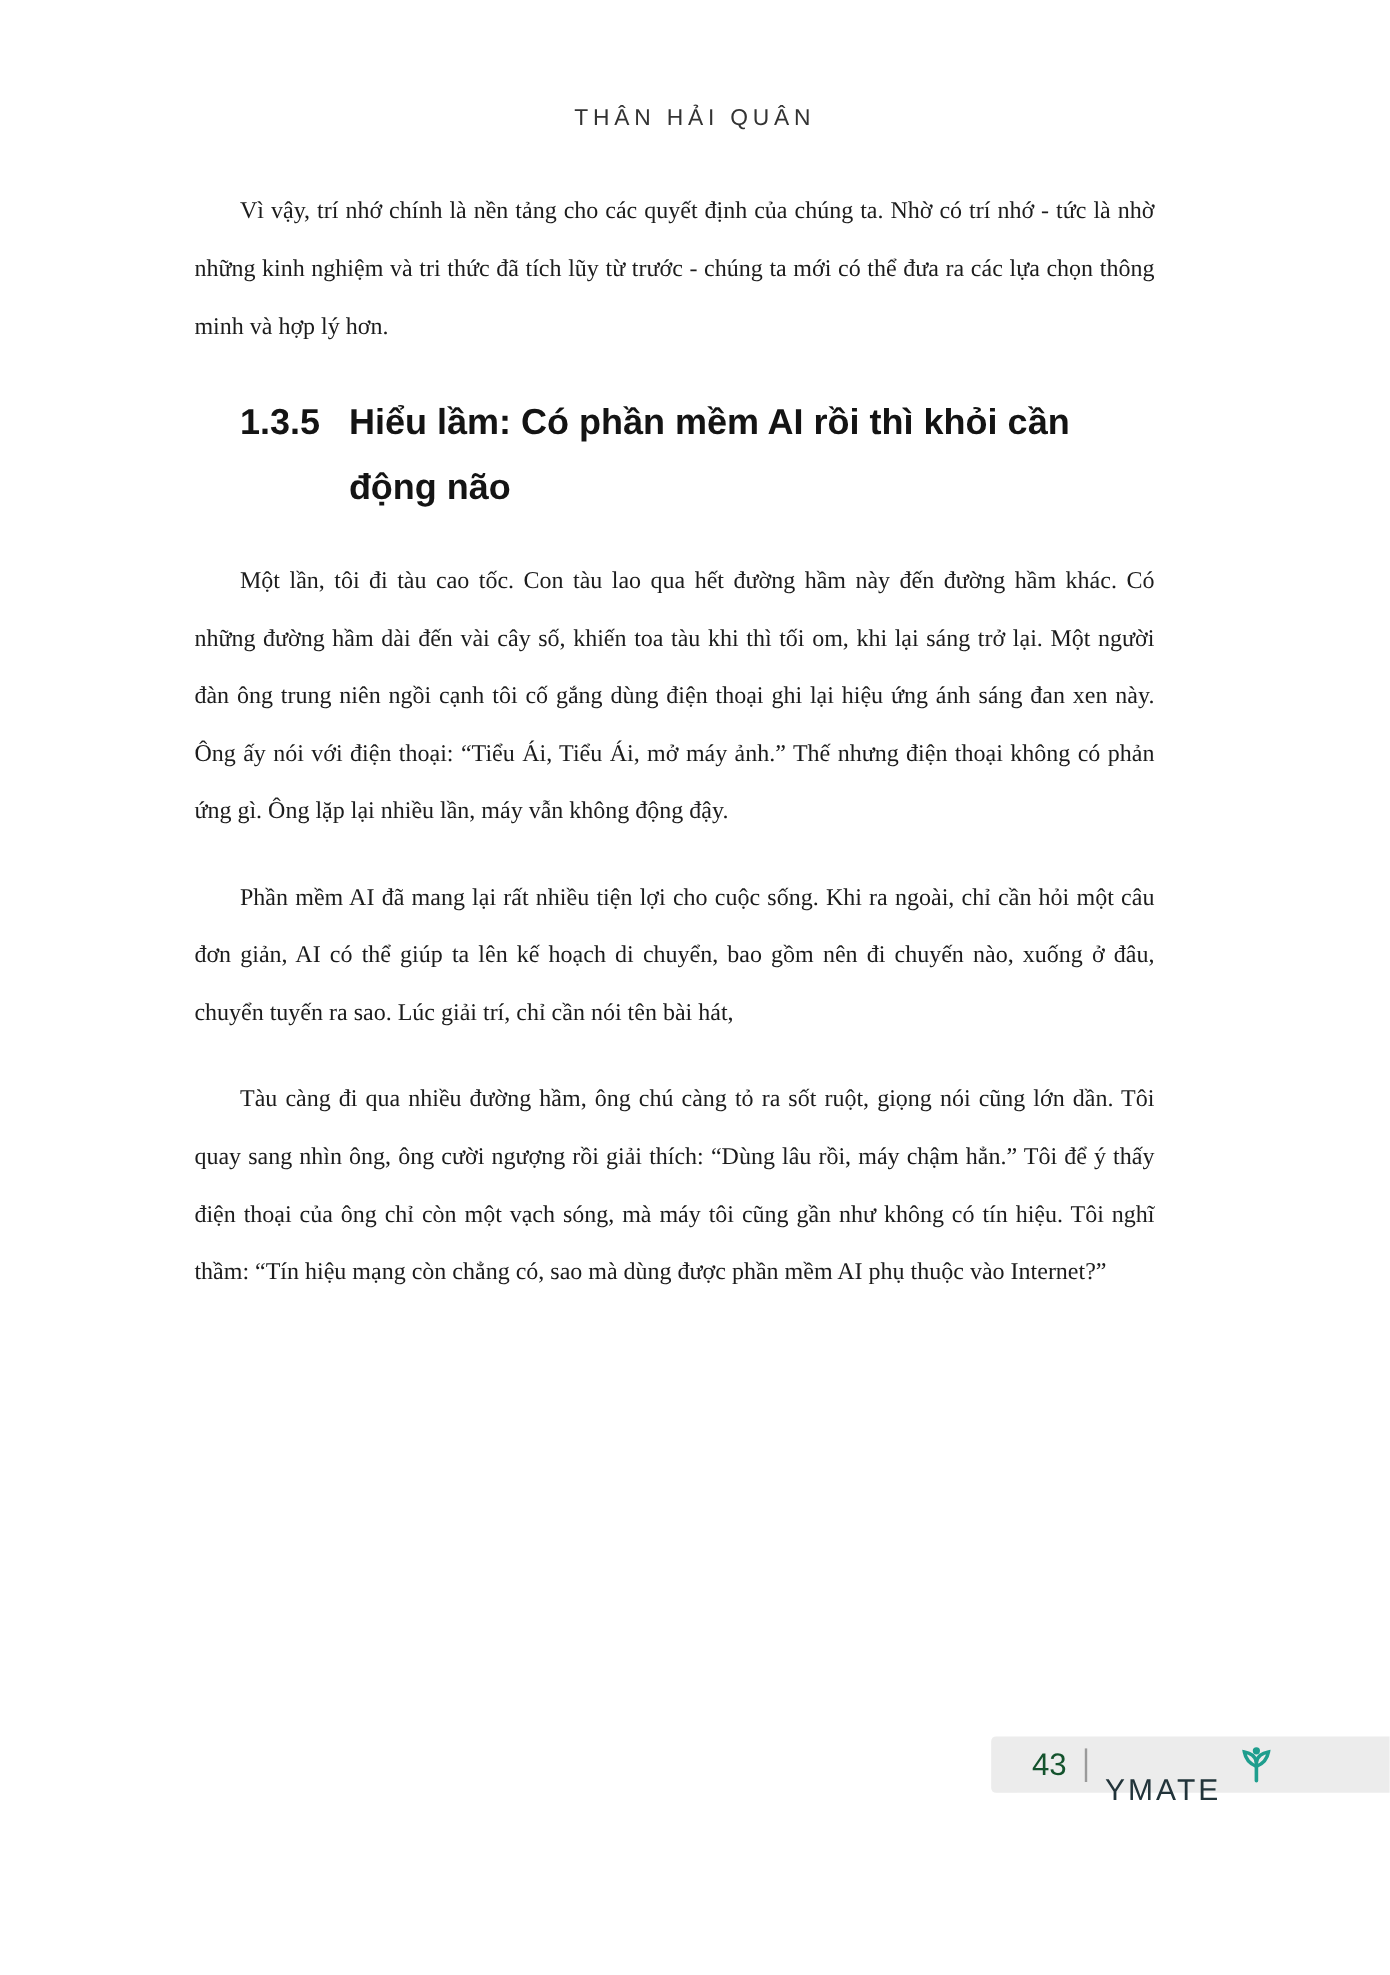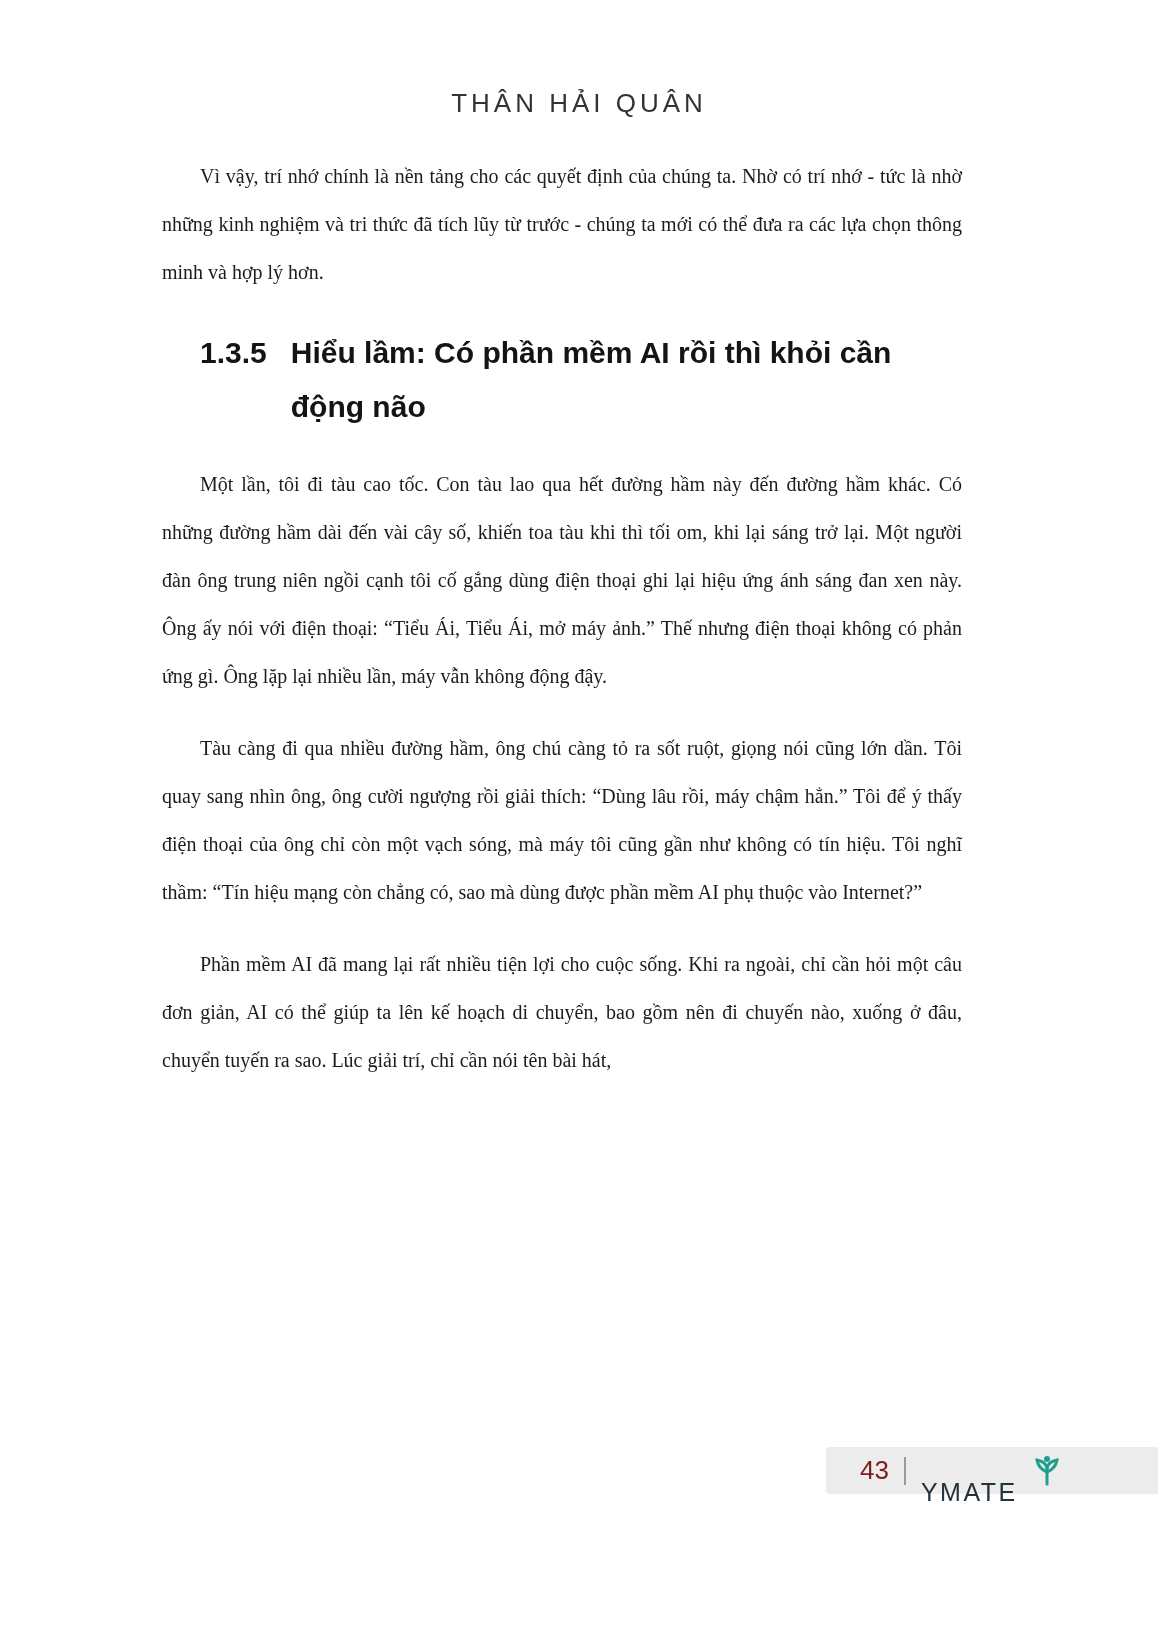--- a/index.html
+++ b/index.html
@@ -11,21 +11,21 @@
     color: #1c1c1c;
     overflow: hidden;
   }
   .running-header {
     position: absolute;
     top: 88px;
     left: 0;
     width: 100%;
     text-align: center;
     font-family: "Liberation Sans", sans-serif;
-    font-size: 26px;
+    font-size: 19px;
     letter-spacing: 4px;
     color: #333333;
   }
   .content {
     position: absolute;
     top: 152px;
     left: 162px;
     width: 800px;
   }
   .body-para {
@@ -65,21 +65,21 @@
     background: #ececec;
     border-radius: 4px 0 0 4px;
     display: flex;
     align-items: center;
     padding-left: 34px;
     padding-right: 24px;
   }
   .page-footer .page-num {
     font-family: "Liberation Sans", sans-serif;
     font-size: 26px;
-    color: #7f1d1d;
+    color: #14532d;
   }
   .page-footer .divider {
     width: 2px;
     height: 28px;
     background: #9a9a9a;
     margin: 0 15px;
   }
   .page-footer .brand {
     font-family: "Liberation Sans", sans-serif;
     font-weight: normal;
@@ -103,23 +103,23 @@
 
   <p class="body-para">Vì vậy, trí nhớ chính là nền tảng cho các quyết định của chúng ta. Nhờ có trí nhớ - tức là nhờ những kinh nghiệm và tri thức đã tích lũy từ trước - chúng ta mới có thể đưa ra các lựa chọn thông minh và hợp lý hơn.</p>
 
   <h2 class="section-heading">
     <span class="num">1.3.5</span>
     <span class="title">Hiểu lầm: Có phần mềm AI rồi thì khỏi cần động não</span>
   </h2>
 
   <p class="body-para">Một lần, tôi đi tàu cao tốc. Con tàu lao qua hết đường hầm này đến đường hầm khác. Có những đường hầm dài đến vài cây số, khiến toa tàu khi thì tối om, khi lại sáng trở lại. Một người đàn ông trung niên ngồi cạnh tôi cố gắng dùng điện thoại ghi lại hiệu ứng ánh sáng đan xen này. Ông ấy nói với điện thoại: “Tiểu Ái, Tiểu Ái, mở máy ảnh.” Thế nhưng điện thoại không có phản ứng gì. Ông lặp lại nhiều lần, máy vẫn không động đậy.</p>
 
+  <p class="body-para">Phần mềm AI đã mang lại rất nhiều tiện lợi cho cuộc sống. Khi ra ngoài, chỉ cần hỏi một câu đơn giản, AI có thể giúp ta lên kế hoạch di chuyển, bao gồm nên đi chuyến nào, xuống ở đâu, chuyển tuyến ra sao. Lúc giải trí, chỉ cần nói tên bài hát,</p>
+
   <p class="body-para">Tàu càng đi qua nhiều đường hầm, ông chú càng tỏ ra sốt ruột, giọng nói cũng lớn dần. Tôi quay sang nhìn ông, ông cười ngượng rồi giải thích: “Dùng lâu rồi, máy chậm hẳn.” Tôi để ý thấy điện thoại của ông chỉ còn một vạch sóng, mà máy tôi cũng gần như không có tín hiệu. Tôi nghĩ thầm: “Tín hiệu mạng còn chẳng có, sao mà dùng được phần mềm AI phụ thuộc vào Internet?”</p>
-
-  <p class="body-para">Phần mềm AI đã mang lại rất nhiều tiện lợi cho cuộc sống. Khi ra ngoài, chỉ cần hỏi một câu đơn giản, AI có thể giúp ta lên kế hoạch di chuyển, bao gồm nên đi chuyến nào, xuống ở đâu, chuyển tuyến ra sao. Lúc giải trí, chỉ cần nói tên bài hát,</p>
 
 </div>
 
 <div class="page-footer">
   <span class="page-num">43</span>
   <span class="divider"></span>
   <span class="brand">YMATE</span>
   <span class="logo">
     <svg width="34" height="34" viewBox="0 0 34 34" aria-hidden="true">
       <g fill="none" stroke="#1f9e8e" stroke-width="3" stroke-linecap="round">

